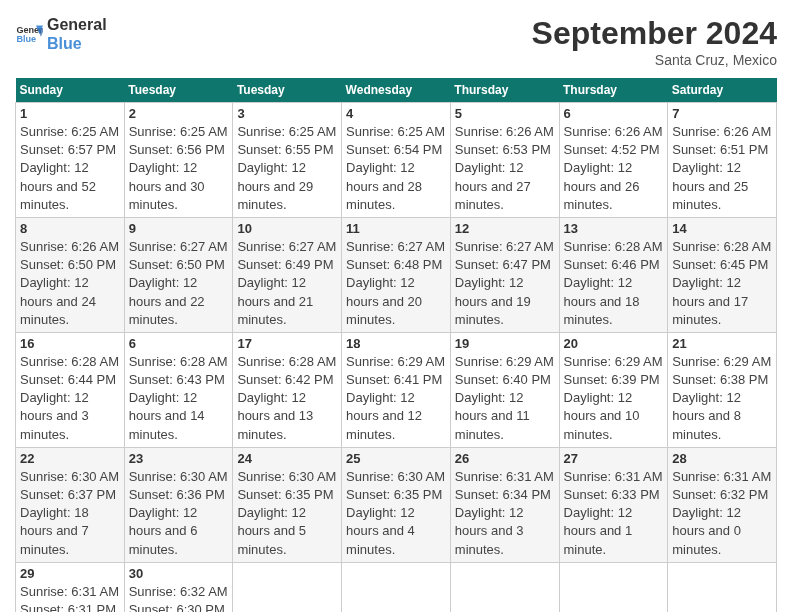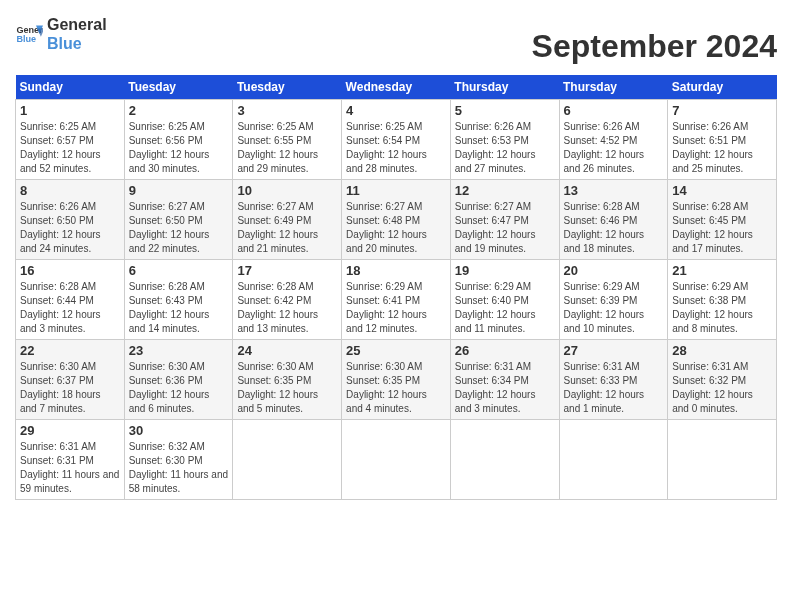--- a/index.html
+++ b/index.html
@@ -29,33 +29,32 @@
       width: 28px;
       height: 28px;
     }
     .title-area {
       text-align: right;
     }
     .month-title {
       font-size: 32px;
       font-weight: bold;
       color: #333;
-      margin-top: 13px;
     }
     .location {
       font-size: 14px;
       color: #555;
     }
     table {
       width: 100%;
       border-collapse: collapse;
       font-size: 10px;
     }
     th {
-      background-color: #1d4ed8;
+      background-color: #0f766e;
       color: #fff;
       padding: 5px 4px;
       text-align: left;
       font-size: 12px;
       font-weight: bold;
     }
     td {
       border: 1px solid #ccc;
       vertical-align: top;
       padding: 3px 4px;
@@ -63,21 +62,21 @@
       width: 14.28%;
     }
     .day-num {
       font-size: 13px;
       font-weight: bold;
       color: #333;
       display: block;
       margin-bottom: 2px;
     }
     .day-info {
-      font-size: 10px;
+      font-size: 13px;
       color: #444;
       line-height: 1.4;
     }
     .empty-cell {
       background: #f9f9f9;
       border: 1px solid #ccc;
     }
     tr:nth-child(even) td {
       background-color: #f5f5f5;
     }
@@ -98,20 +97,21 @@
         <polygon points="30,8 40,8 35,20" fill="#4a90d9"></polygon>
         <polygon points="32,12 42,12 37,24" fill="#2a5fa5" opacity="0.7"></polygon>
       </svg>
       <div style="display:flex;flex-direction:column;line-height:1.2;">
         <span style="font-size:16px;font-weight:bold;color:#333;">General</span>
         <span style="font-size:16px;font-weight:bold;color:#4a90d9;">Blue</span>
       </div>
     </div>
     <div class="title-area">
       <div class="month-title">September 2024</div>
+      <div class="location">Santa Cruz, Mexico</div>
     </div>
   </div>
 
   <table>
     <thead>
       <tr>
         <th>Sunday</th>
         <th>Tuesday</th>
         <th>Tuesday</th>
         <th>Wednesday</th>

